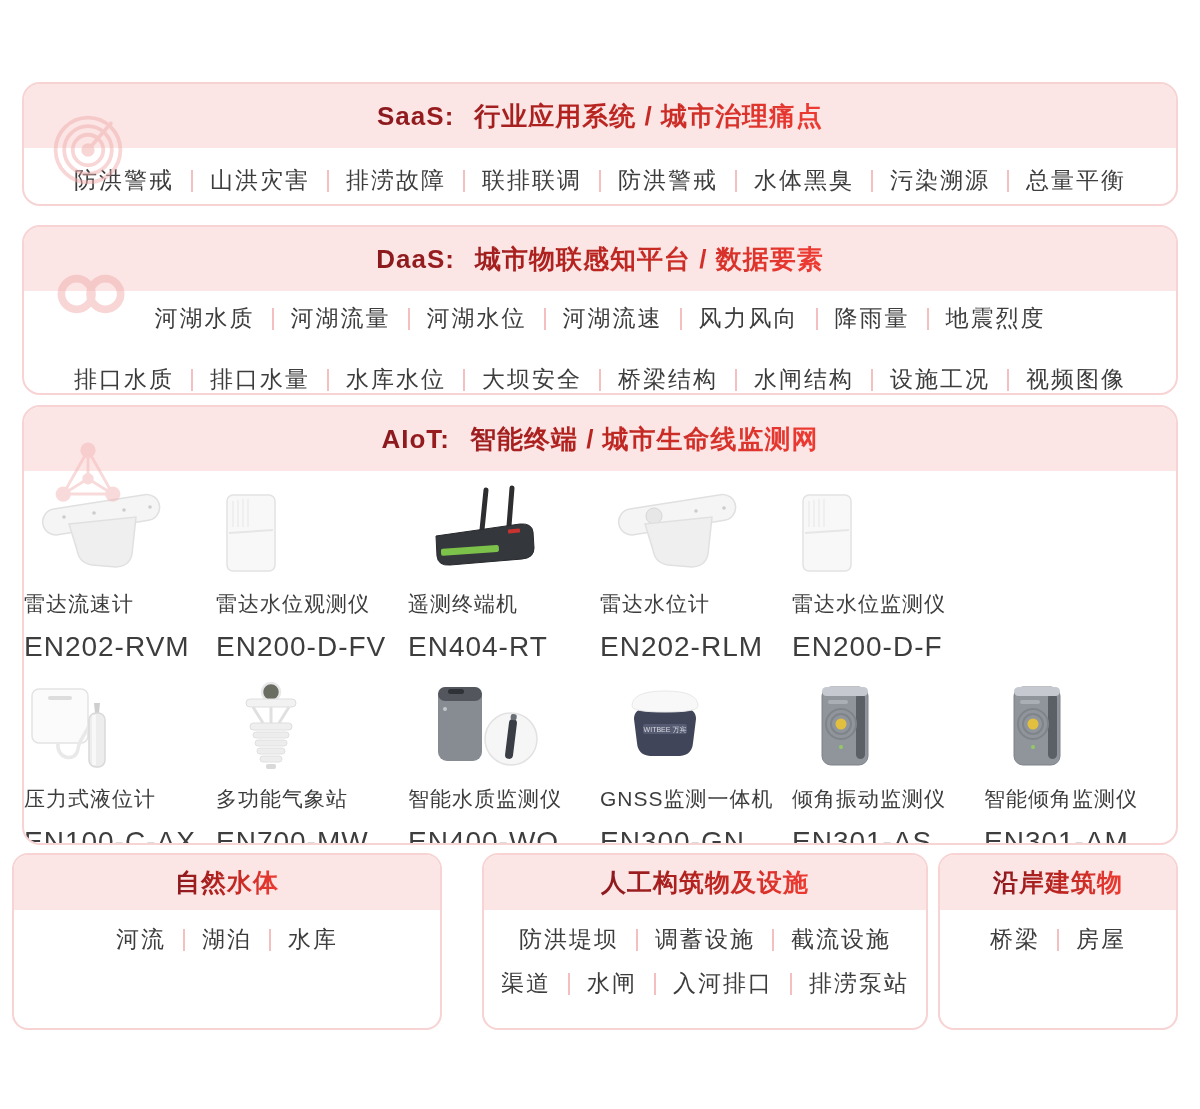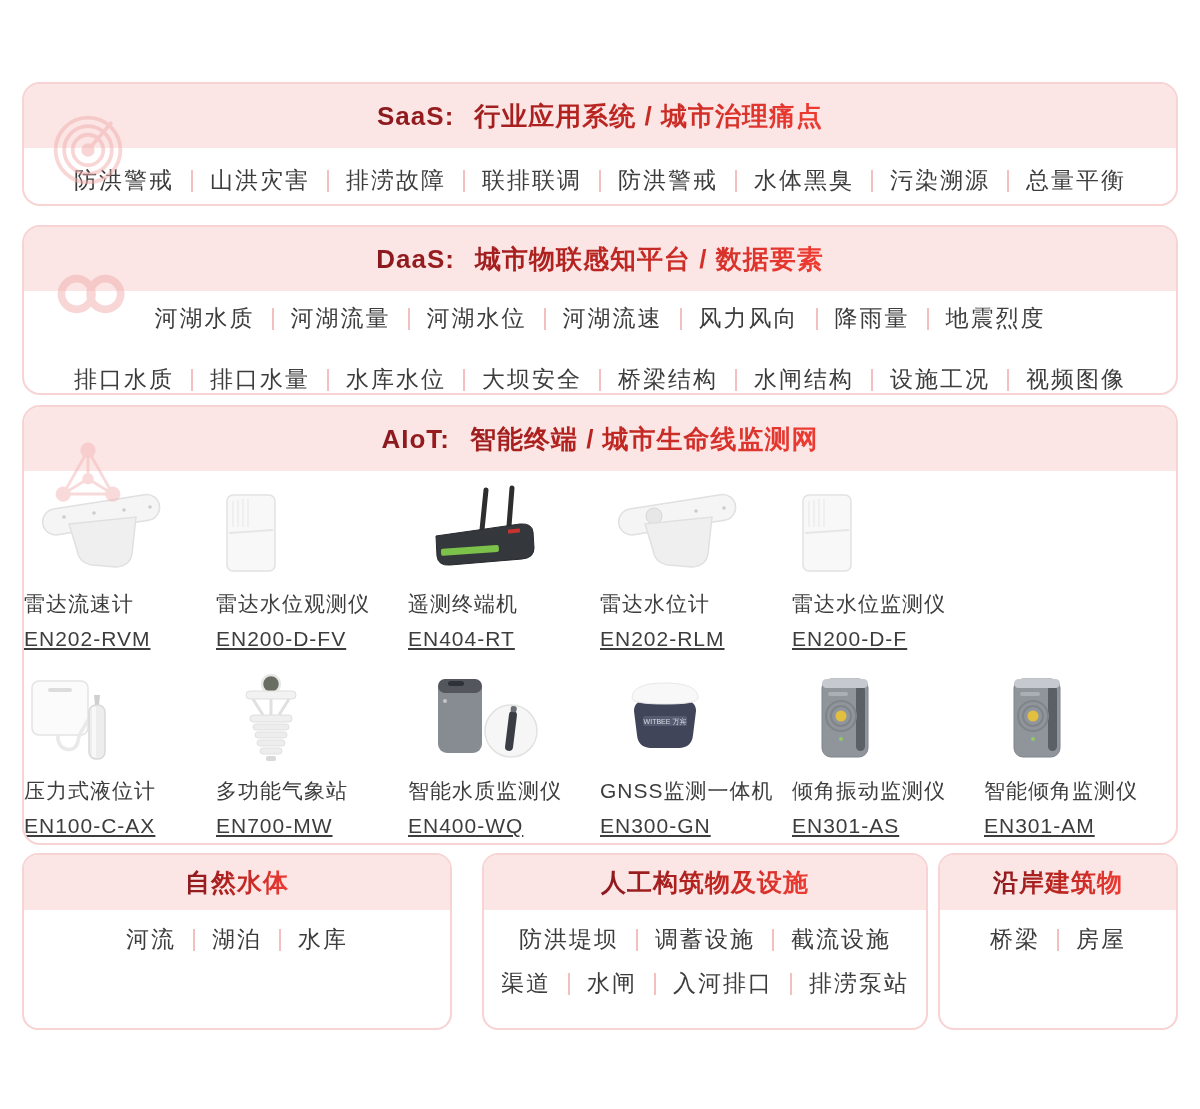--- a/index.html
+++ b/index.html
@@ -29,27 +29,27 @@
   .items-row { display:flex; align-items:center; justify-content:center; font-size:23px; letter-spacing:2px; white-space:nowrap; }
   .sep { display:inline-block; width:2px; height:22px; background:#F3BFBF; margin:0 17px; }
   #saas-band .items-row { margin-top:17px; }
   #daas-band .band-body { padding-top:12px; display:flex; flex-direction:column; gap:30px; }
 
   .product-grid { display:grid; grid-template-columns:repeat(6,1fr); margin-top:10px; }
   .product-grid.row2 { margin-top:16px; }
   .product { display:flex; flex-direction:column; align-items:flex-start; }
   .product .pimg { height:98px; display:flex; align-items:flex-end; justify-content:center; }
   .product .pname  { margin-top:12px; line-height:26px; font-size:21px; letter-spacing:1px; white-space:nowrap; }
-  .product .pmodel { margin-top:9px;  line-height:26px; font-size:21px; letter-spacing:1px; white-space:nowrap;text-decoration:underline; }
+  .product .pmodel { margin-top:17px;  line-height:26px; font-size:28px; letter-spacing:1px; white-space:nowrap; }
 
   .bottom-box {
     position:absolute; top:853px; height:173px; background:#ffffff;
     border:2px solid #F8D3D3; border-radius:16px; overflow:hidden;
   }
-  #box-natural    { left:22px;  width:426px; }
+  #box-natural    { left:12px;  width:426px; }
   #box-artificial { left:482px; width:442px; }
   #box-coastal    { left:938px; width:236px; }
   .bottom-header { height:55px; background:#FBE5E5; display:flex; align-items:center; justify-content:center; }
   .bottom-header .grad-title { font-size:25px; }
   .bottom-body { padding-top:6px; display:flex; flex-direction:column; gap:13px;margin-top:8px; }
 </style>
 </head>
 <body>
 
 <section class="band" id="saas-band">

